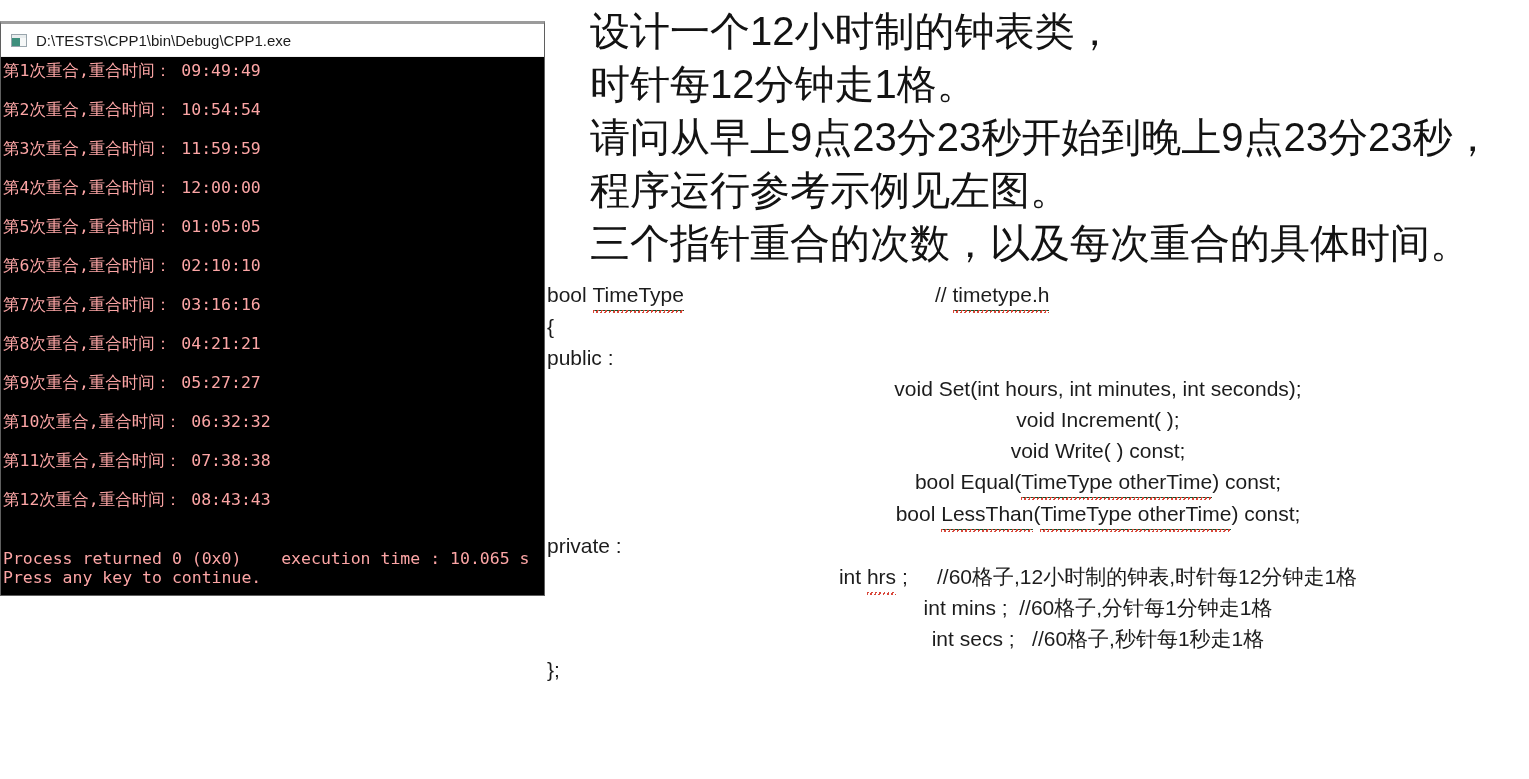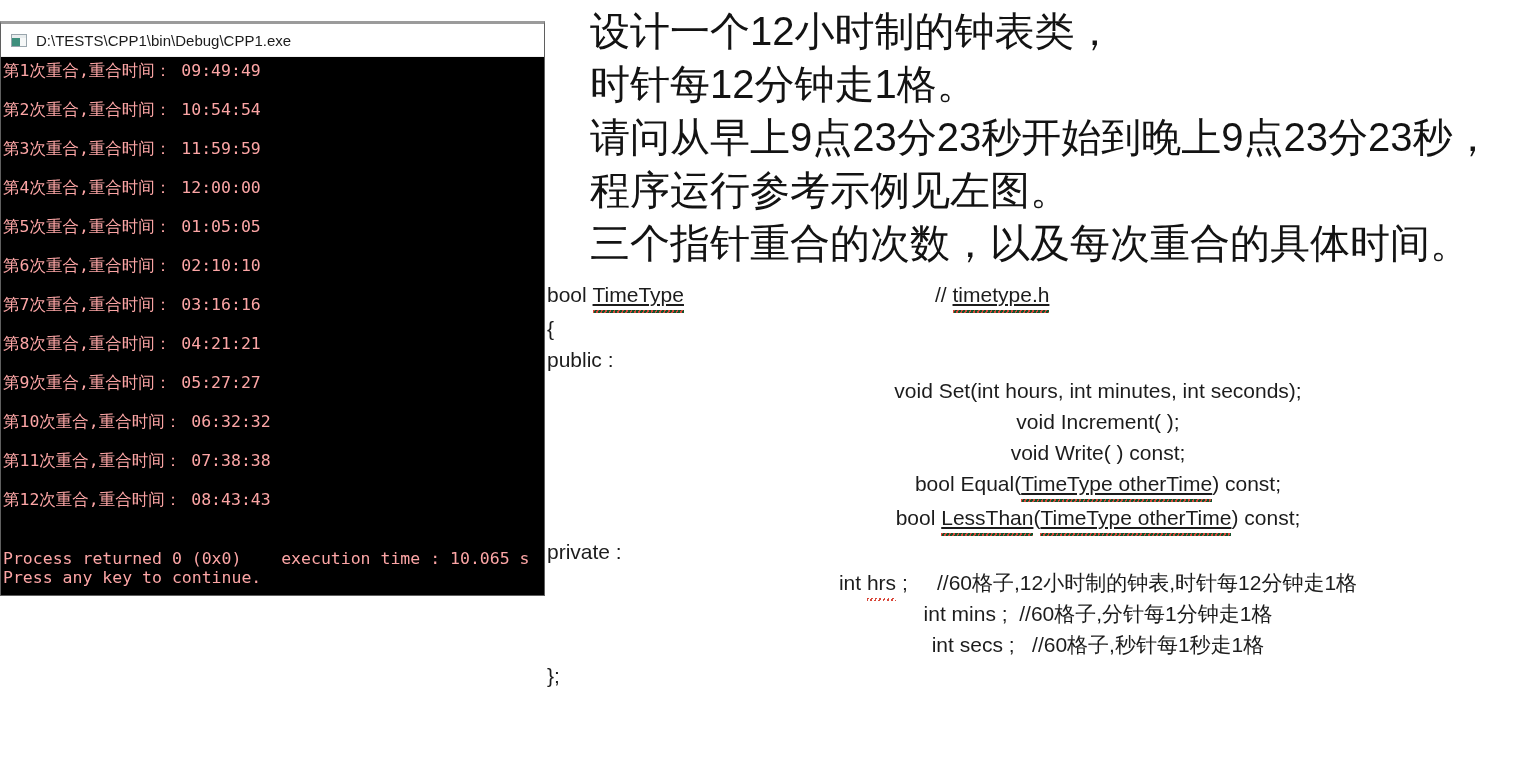--- a/index.html
+++ b/index.html
@@ -44,21 +44,21 @@
     font-size:40px; line-height:53px; color:#131313; white-space:nowrap;
     letter-spacing:0;
   }
   .code { margin-top:9px; font-size:21px; line-height:31px; color:#1c1c1c; }
   .code-line { white-space:pre; position:relative; }
   .code-line.ind { padding-left:120px;text-align:center; }
   .comment-right { position:absolute; left:388px; top:0; white-space:pre; }
 
   
   .u, .q { position:relative; display:inline-block; }
-  .u { border-bottom:3px solid #14532d;text-decoration:underline; }
+  .u { border-bottom:1px solid #14532d; }
   .u::after, .q::after {
     content:""; position:absolute; left:0; right:0; bottom:-3px; height:3px;
     background:repeating-linear-gradient(115deg,
       #d8473a 0 1.6px, rgba(0,0,0,0) 1.6px 3.8px);
   }
 </style>
 </head>
 <body>
 
 <div class="console-window">

